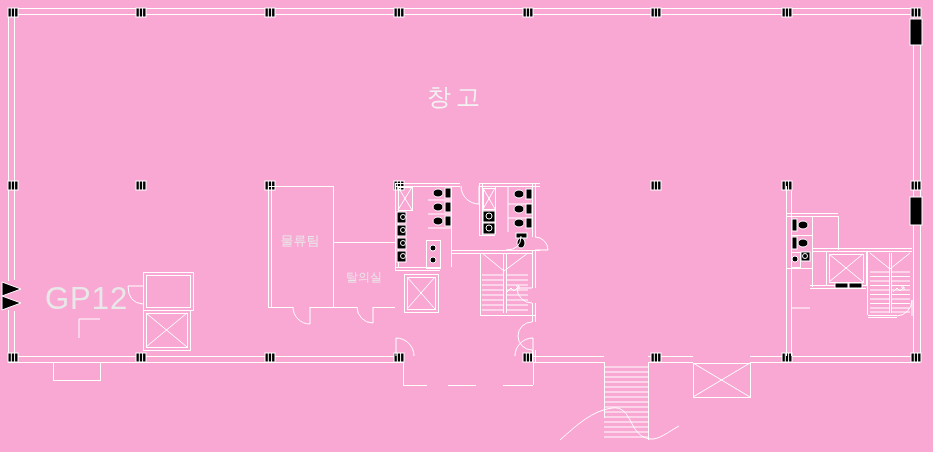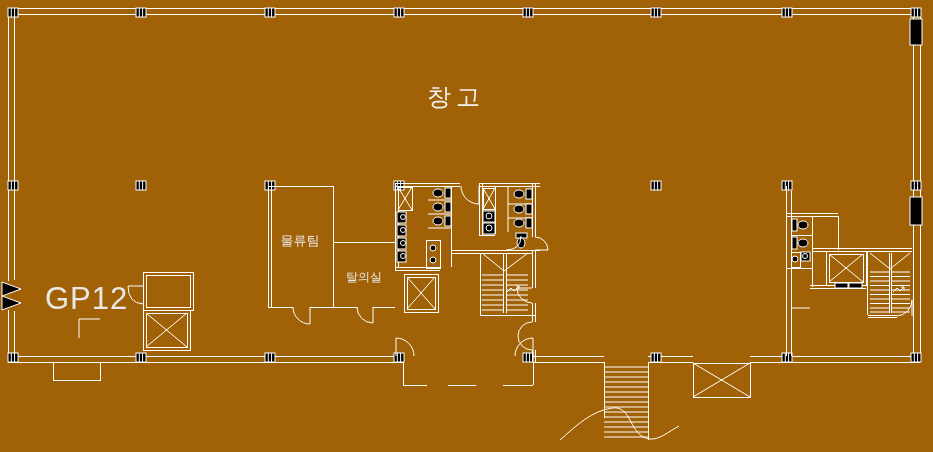--- a/index.html
+++ b/index.html
@@ -1,16 +1,16 @@
 <!DOCTYPE html>
 <html><head>
 <meta charset="utf-8">
 <style>
   html,body{margin:0;padding:0;background:#000;}
-  .plan-wrap{position:relative;width:933px;height:452px;background:#a16207;overflow:hidden;
+  .plan-wrap{position:relative;width:933px;height:452px;background:#f9a8d4;overflow:hidden;
              font-family:"Liberation Sans","DejaVu Sans",sans-serif;}
   svg{display:block}
   .wall{stroke:#fff;stroke-width:1;fill:none;shape-rendering:crispEdges;}
   .thin{stroke:#fff;stroke-width:1;fill:none;}
   .fix{stroke:#fff;stroke-width:1;fill:#000;}
   .lbl{fill:#e8e8e8;}
   .lbl-big{fill:#f2f2f2;}
 </style>
 </head>
 <body>

